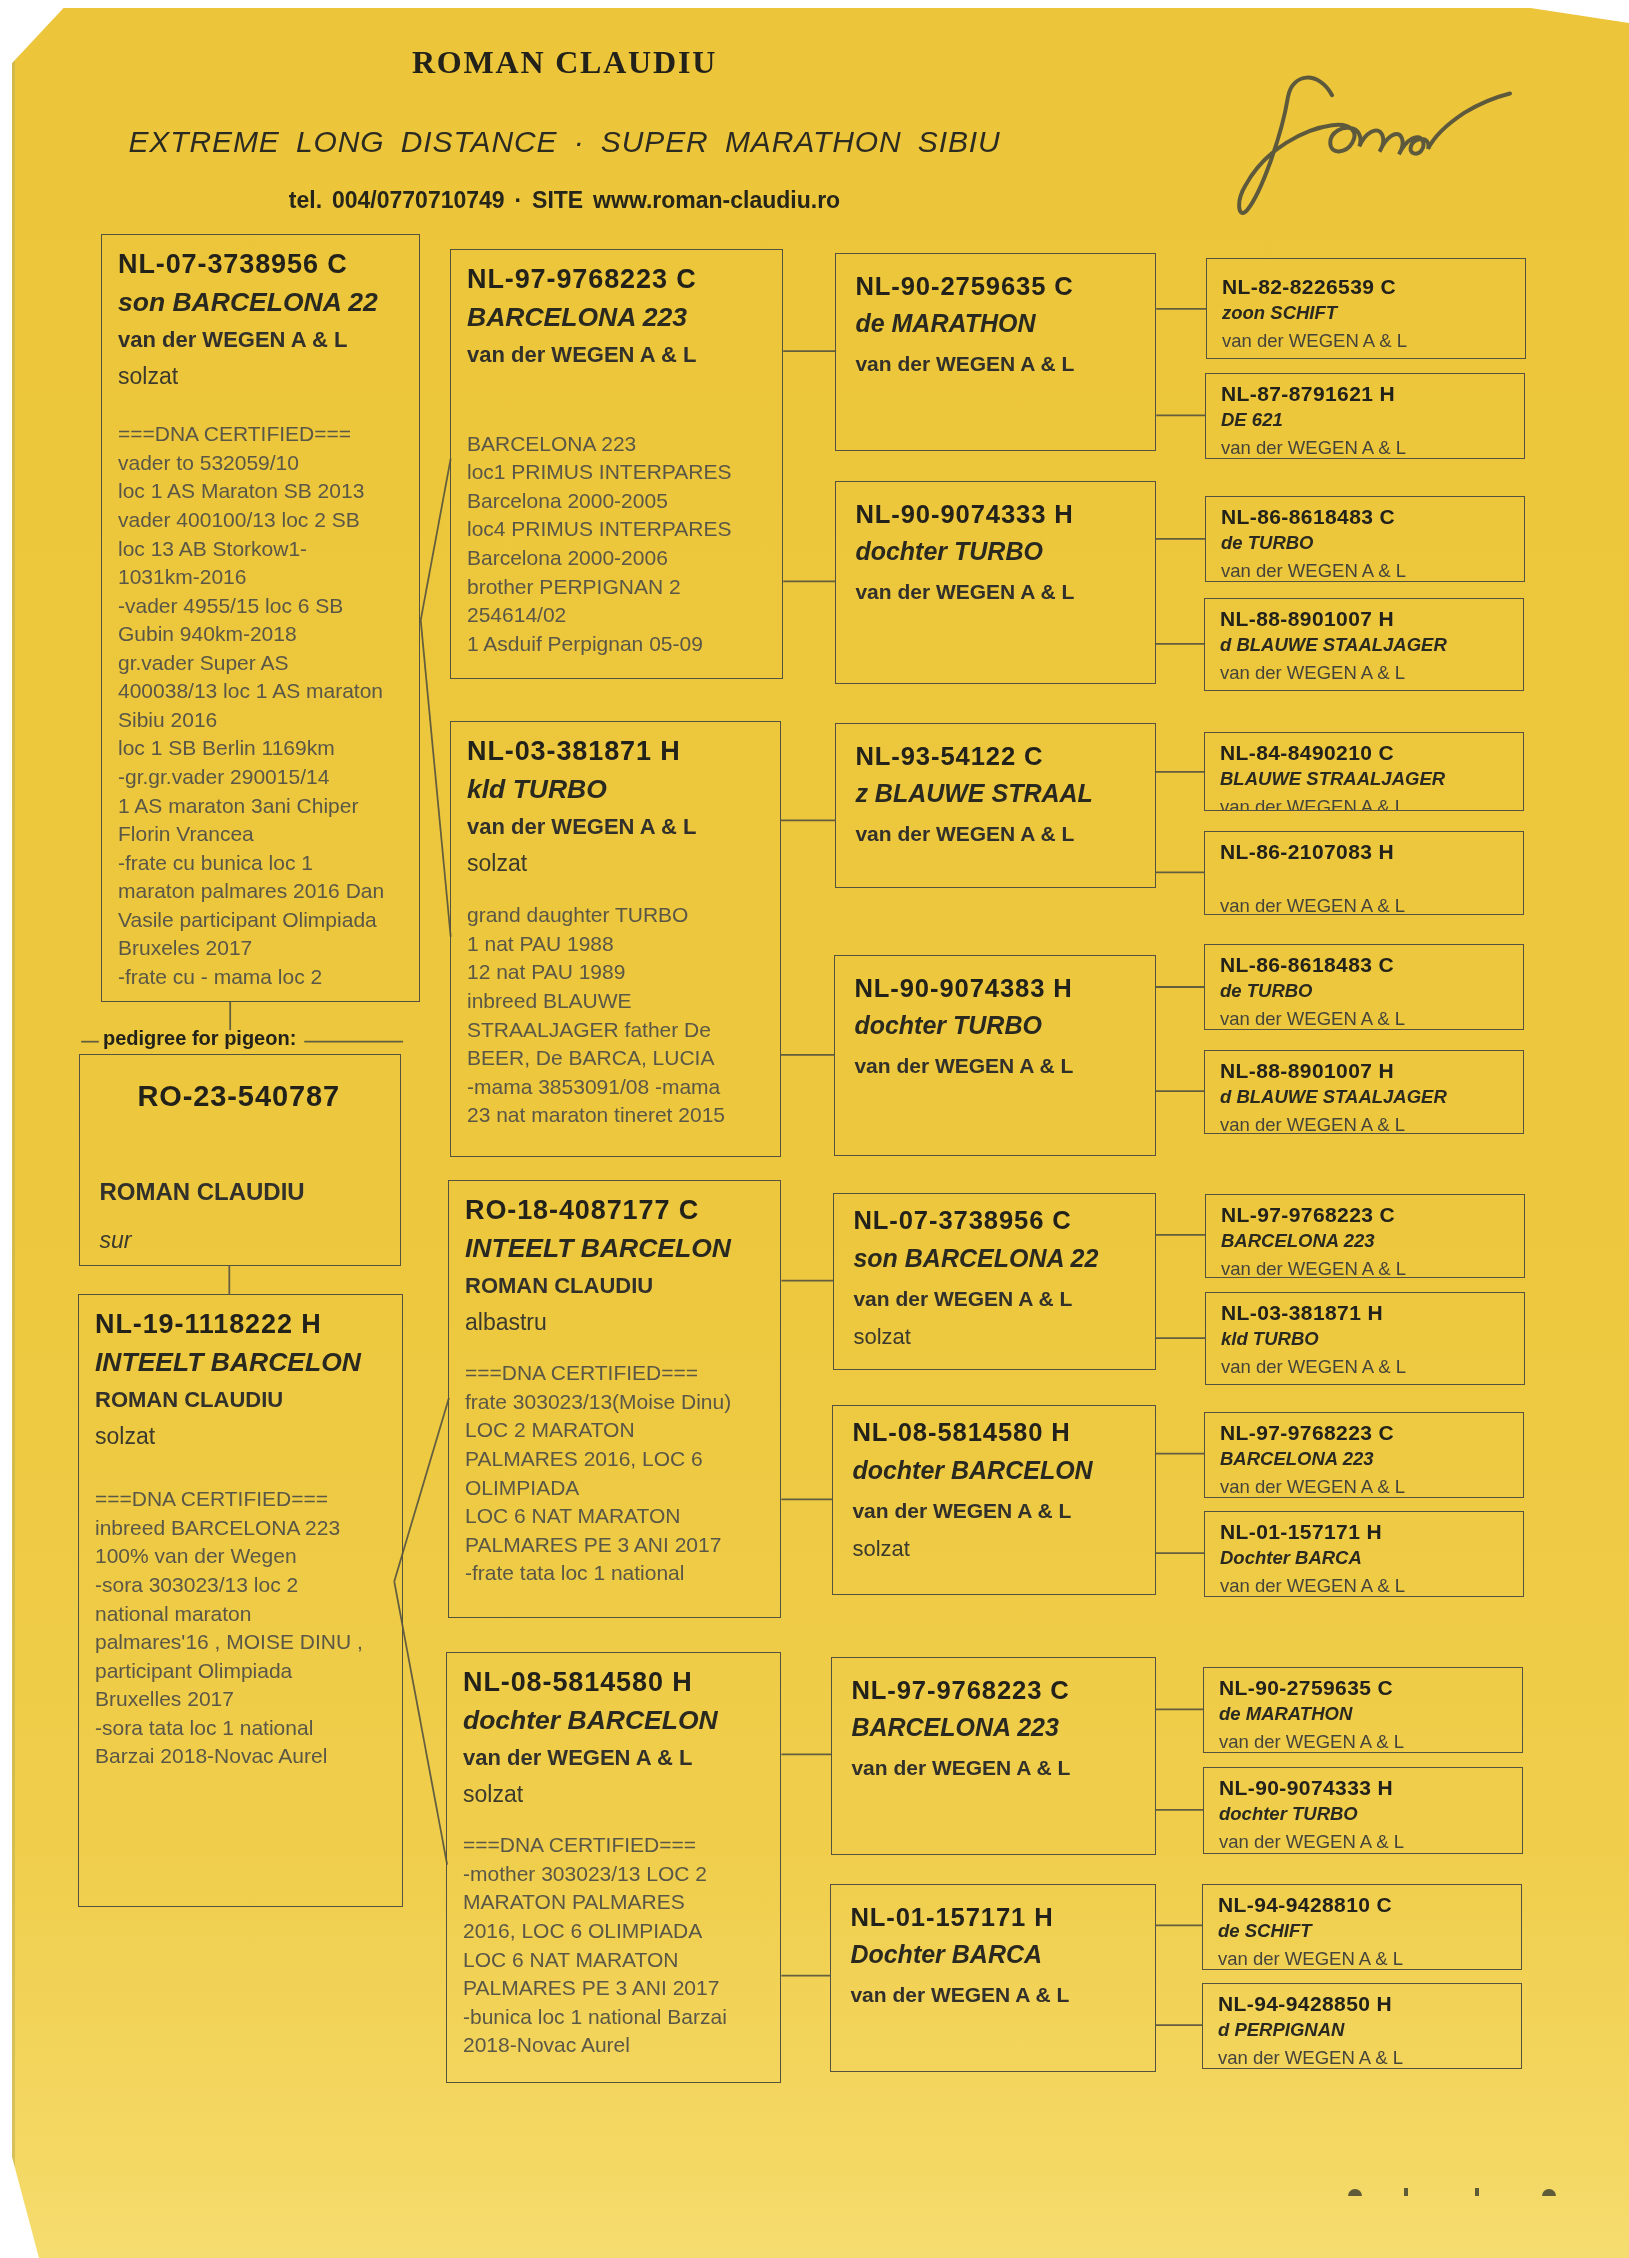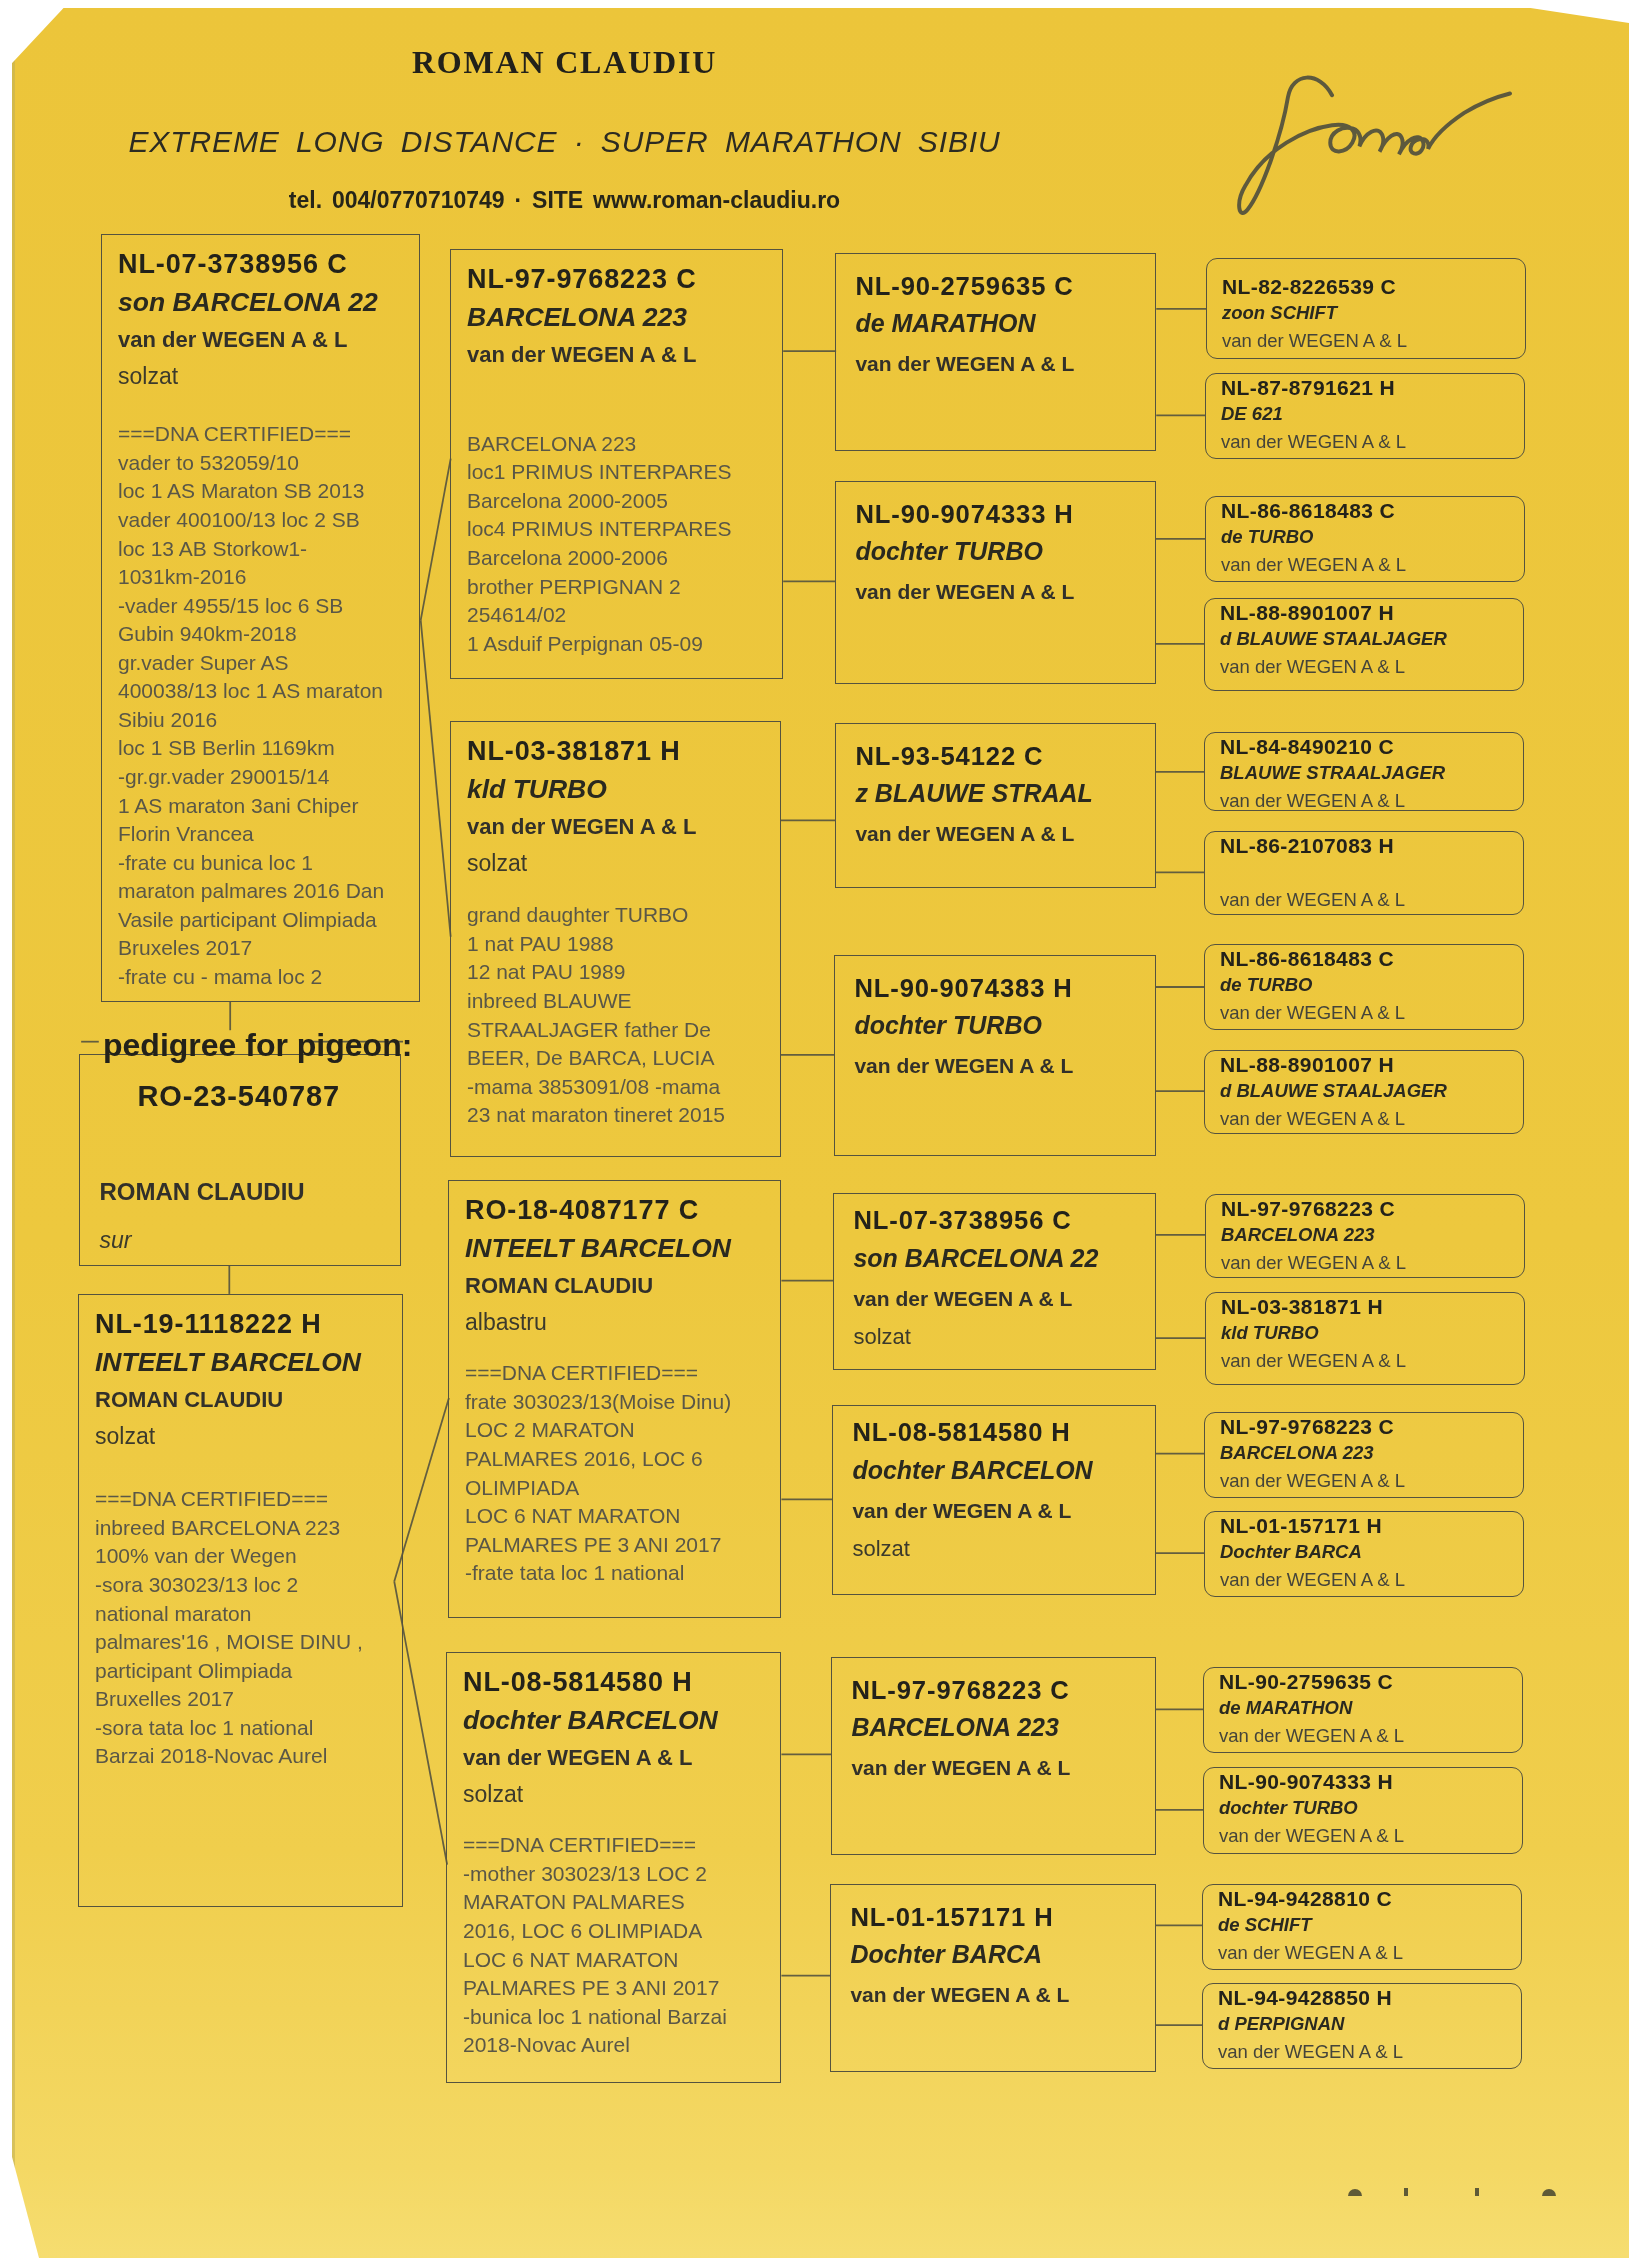--- a/index.html
+++ b/index.html
@@ -39,31 +39,31 @@
   .gbig .owner{font-size:22px;margin-top:8.8px;}
   .gbig .colour{font-size:23px;margin-top:10.6px;}
   .gbig .details{font-size:21px;line-height:1.36;}
 
   
   .gsub{padding:25px 19.4px;}
   .gsub .ring{font-size:29px;margin-left:38px;}
   .gsub .owner{font-size:24px;margin-top:65px;}
   .gsub .colour{font-size:23px;margin-top:21px;font-style:italic;}
 
-  .ped-label{position:absolute;left:103px;top:1027px;font-weight:bold;font-size:32px;color:#23221a;z-index:3;}
+  .ped-label{position:absolute;left:103px;top:1027px;font-weight:bold;font-size:20px;color:#23221a;z-index:3;}
 
   
   .g3{padding:17.6px 19.4px;}
   .g3 .ring{font-size:25.6px;}
   .g3 .pname{font-size:25px;margin-top:8.8px;}
   .g3 .owner{font-size:21px;margin-top:14px;}
   .g3 .colour{font-size:22px;margin-top:12.4px;}
 
   
-  .g4{padding:2px 15px;border-radius:11px;}
+  .g4{padding:8px 15px;}
   .g4 .ring{font-size:21px;letter-spacing:0.4px;}
   .g4 .pname{font-size:18.5px;margin-top:2.6px;min-height:24px;}
   .g4 .owner{font-size:18.5px;margin-top:4.4px;font-weight:normal;color:#45443a;}
 
   svg.lines{position:absolute;left:0;top:0;z-index:1;}
   svg.sig{position:absolute;left:1226px;top:60px;z-index:2;}
 
   .cutmark{position:absolute;background:#44432f;opacity:.85;z-index:2;}
 </style>
 </head>

